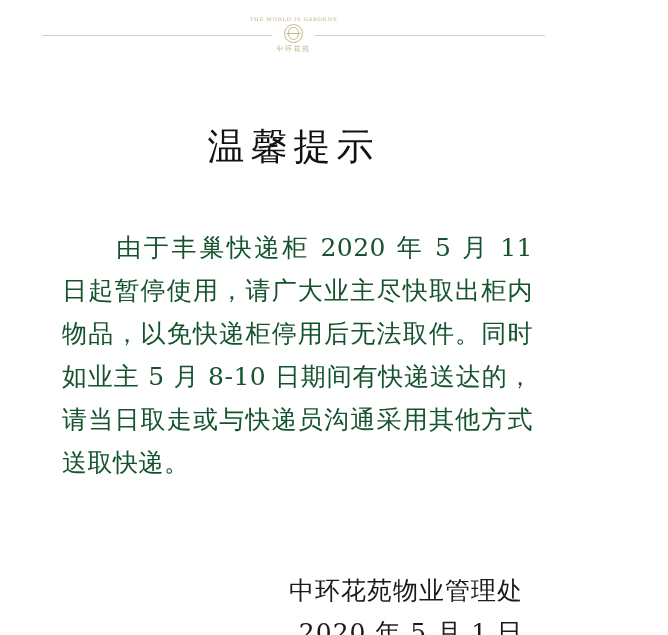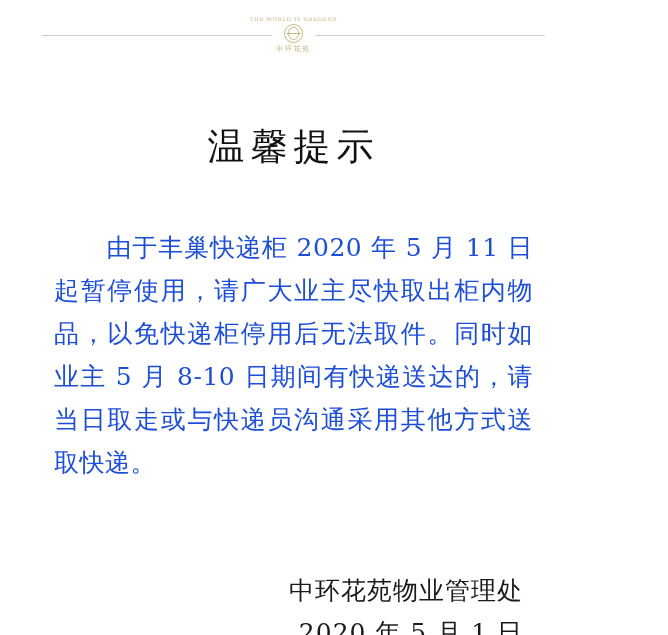--- a/index.html
+++ b/index.html
@@ -93,27 +93,27 @@
   .doc-title {
     text-align: center;
     font-size: 37px;
     letter-spacing: 6px;
     font-weight: 400;
     margin: 52px 0 0 0;
     color: #111111;
     font-family: "DejaVu Serif", "Liberation Serif", serif;
   }
   .doc-body {
-    margin: 54px 0 0 0;
+    margin: 54px 0 0 8px;
     font-size: 25px;
     line-height: 43px;
     letter-spacing: 0.5px;
     text-align: justify;
     text-justify: inter-character;
-    color: #1d4ed8;
+    color: #14532d;
   }
   .doc-body .indent { display: inline-block; width: 52px; }
 
   .signature {
     margin-top: 86px;
     text-align: right;
     font-size: 25px;
     line-height: 42px;
     letter-spacing: 1px;
     padding-right: 10px;

